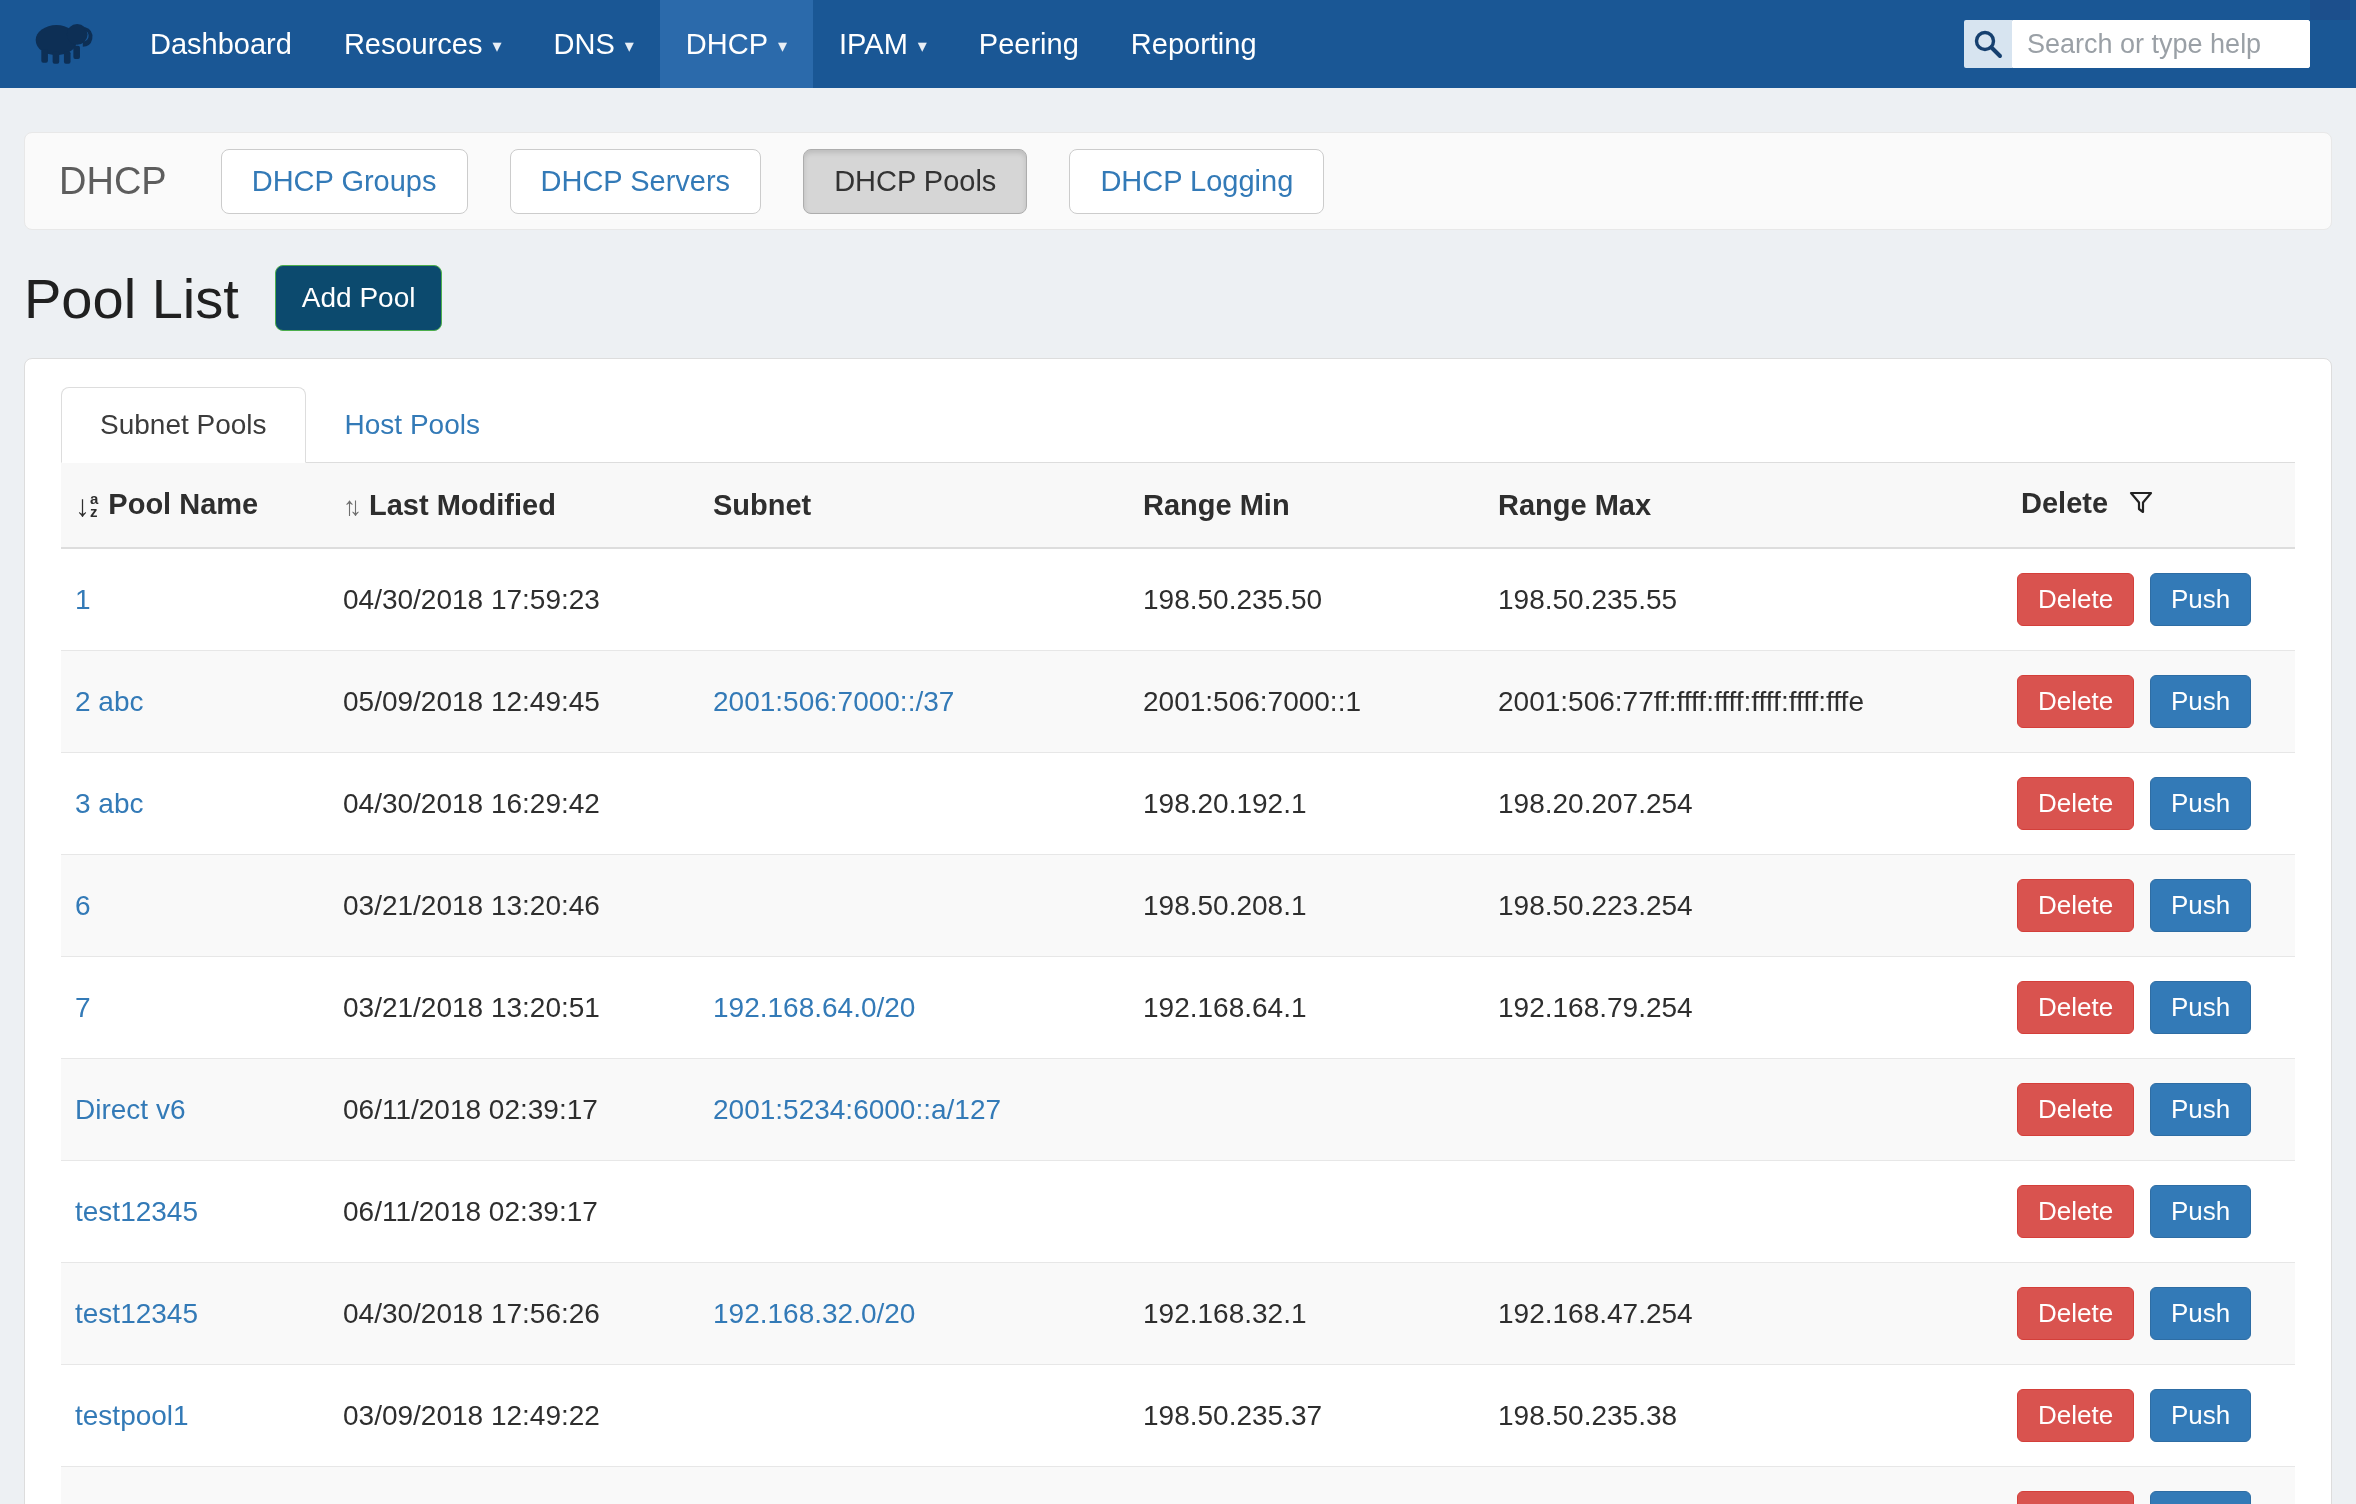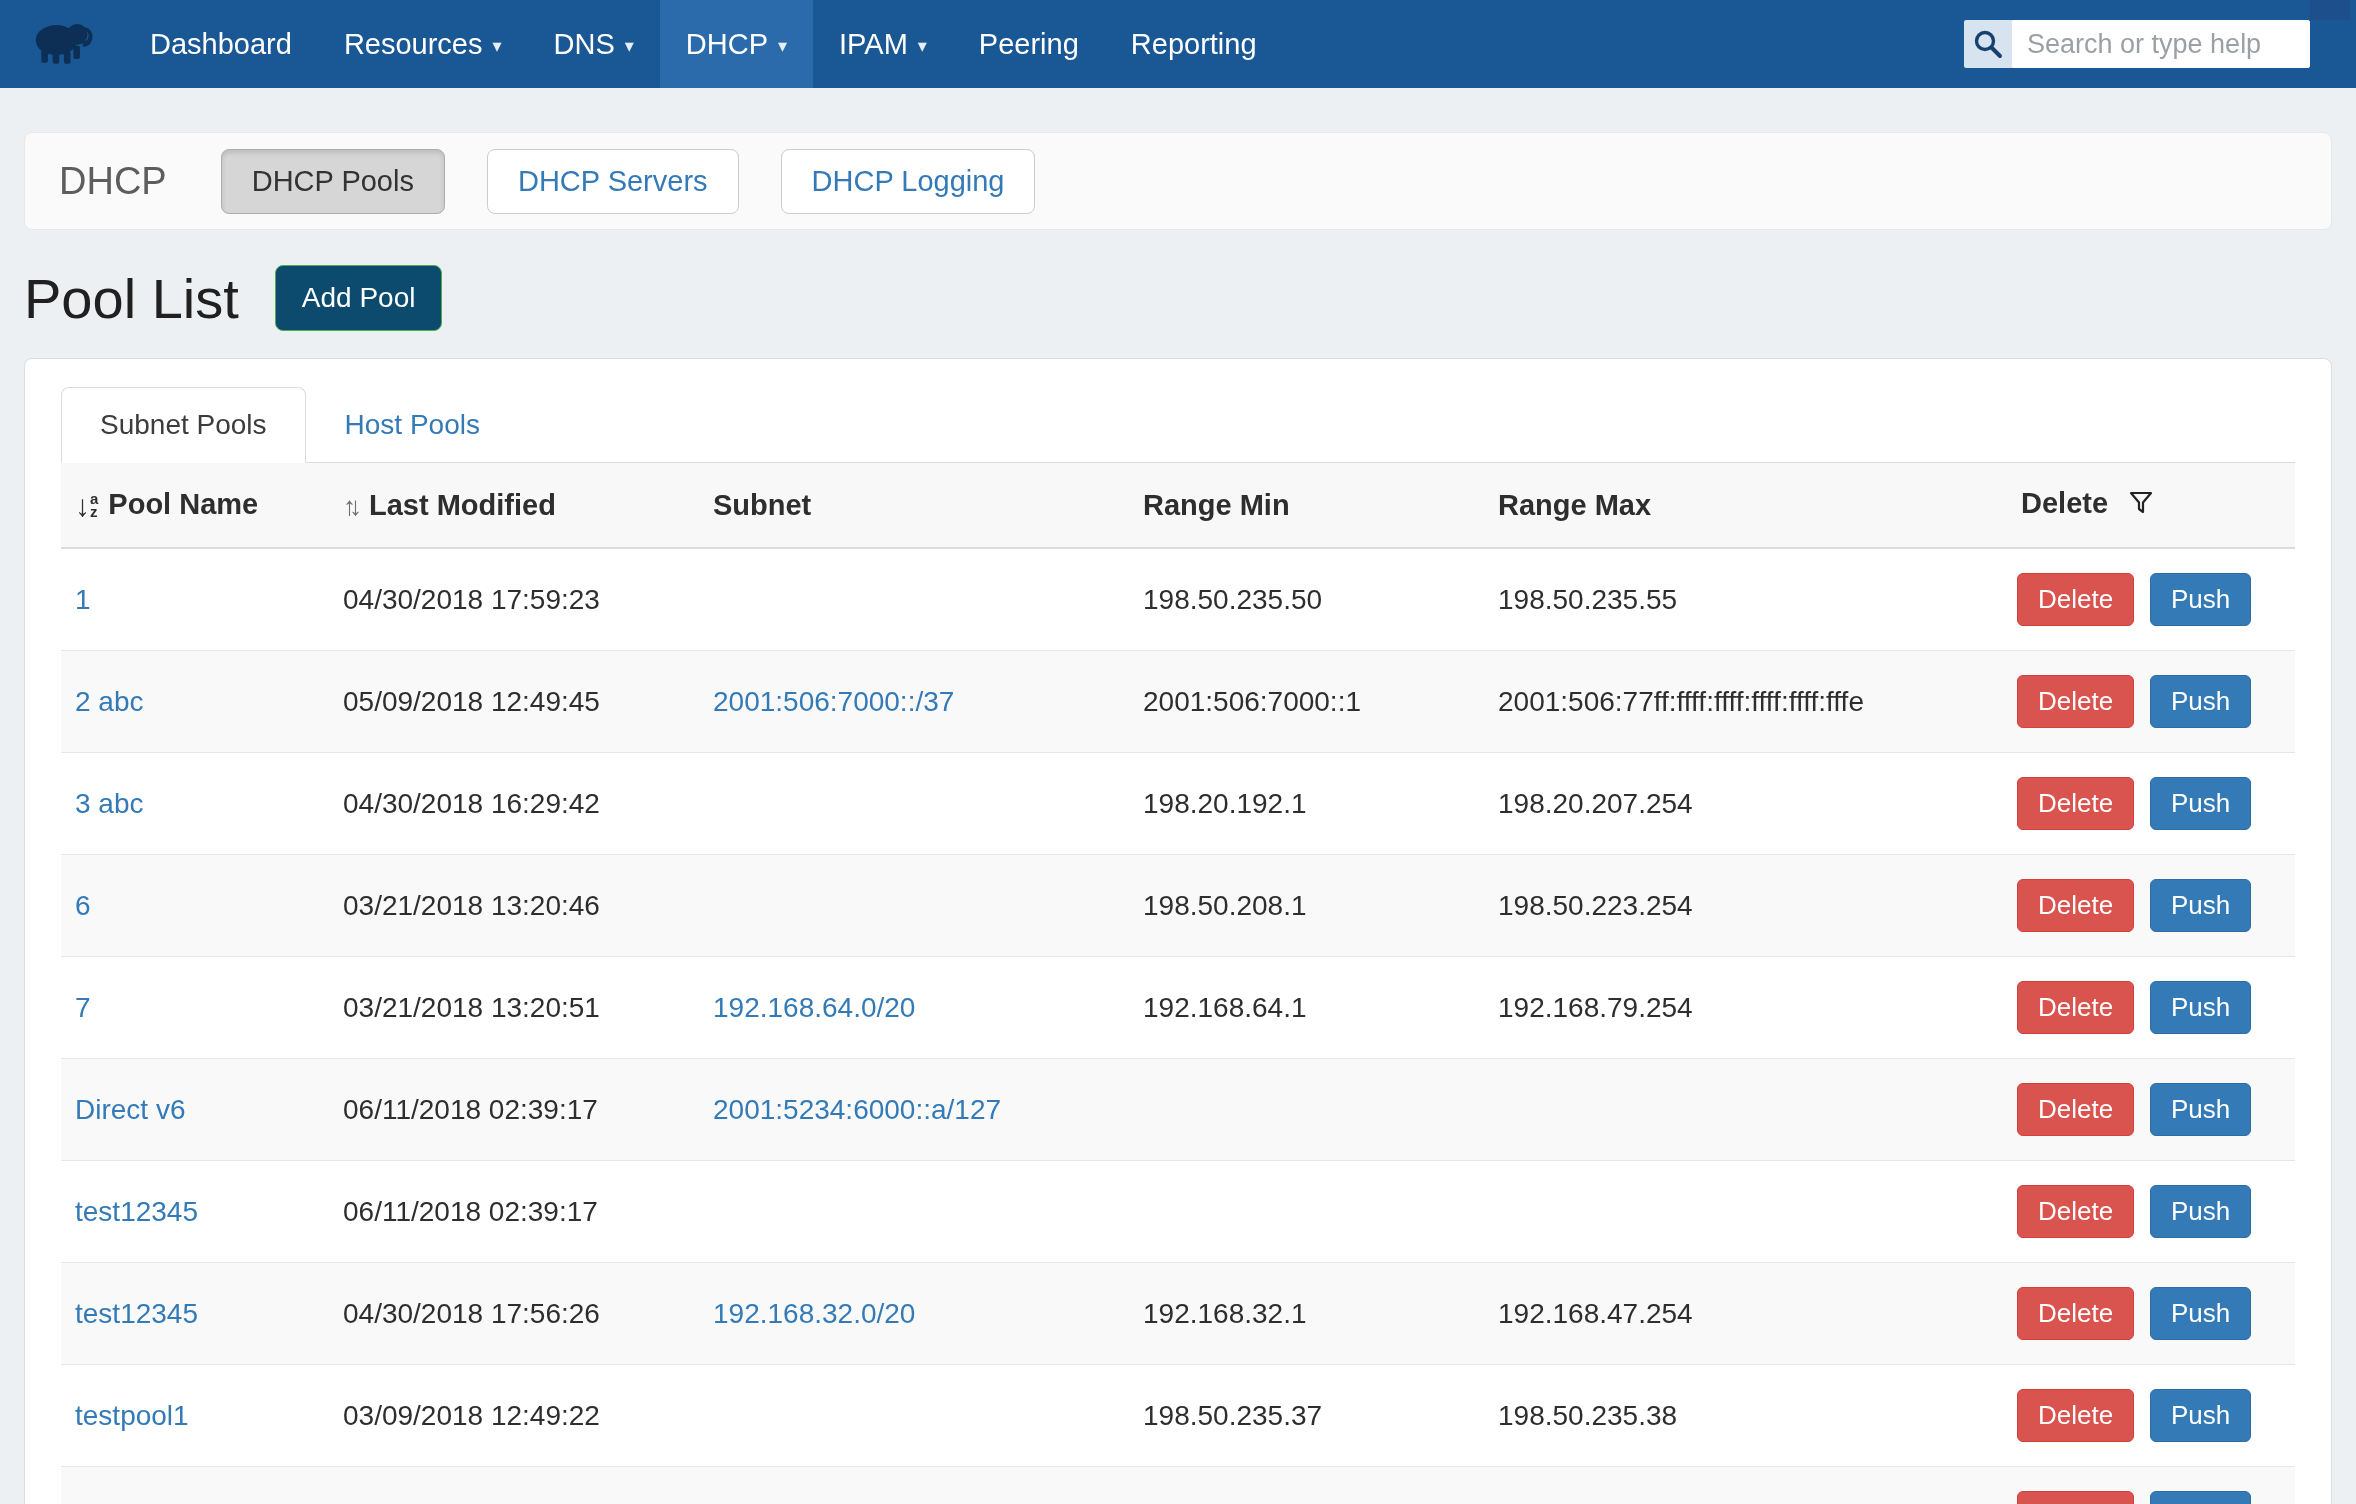--- a/index.html
+++ b/index.html
@@ -195,22 +195,23 @@
         <line x1="18.5" y1="18.5" x2="27" y2="27" stroke="#16406f" stroke-width="4" stroke-linecap="round"></line>
       </svg>
     </div>
     <input class="search-input" type="text" placeholder="Search or type help" style="">
   </div>
   <div class="corner-badge"></div>
 </div>
 
 <div class="subnav">
   <span class="subnav-title">DHCP</span>
+  <button class="btn-outline">DHCP Groups</button>
+  <button class="btn-outline">DHCP Servers</button>
   <button class="btn-outline active">DHCP Pools</button>
-  <button class="btn-outline">DHCP Servers</button>
   <button class="btn-outline">DHCP Logging</button>
 </div>
 
 <div class="page-head">
   <span class="page-title">Pool List</span>
   <button class="btn-add">Add Pool</button>
 </div>
 
 <div class="card">
   <div class="tabs">

